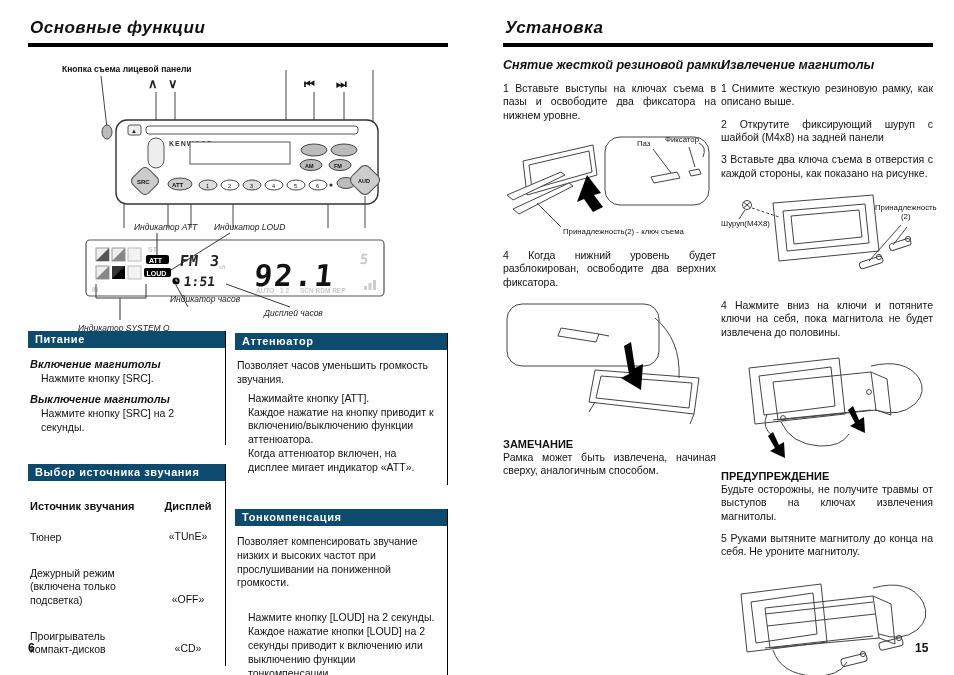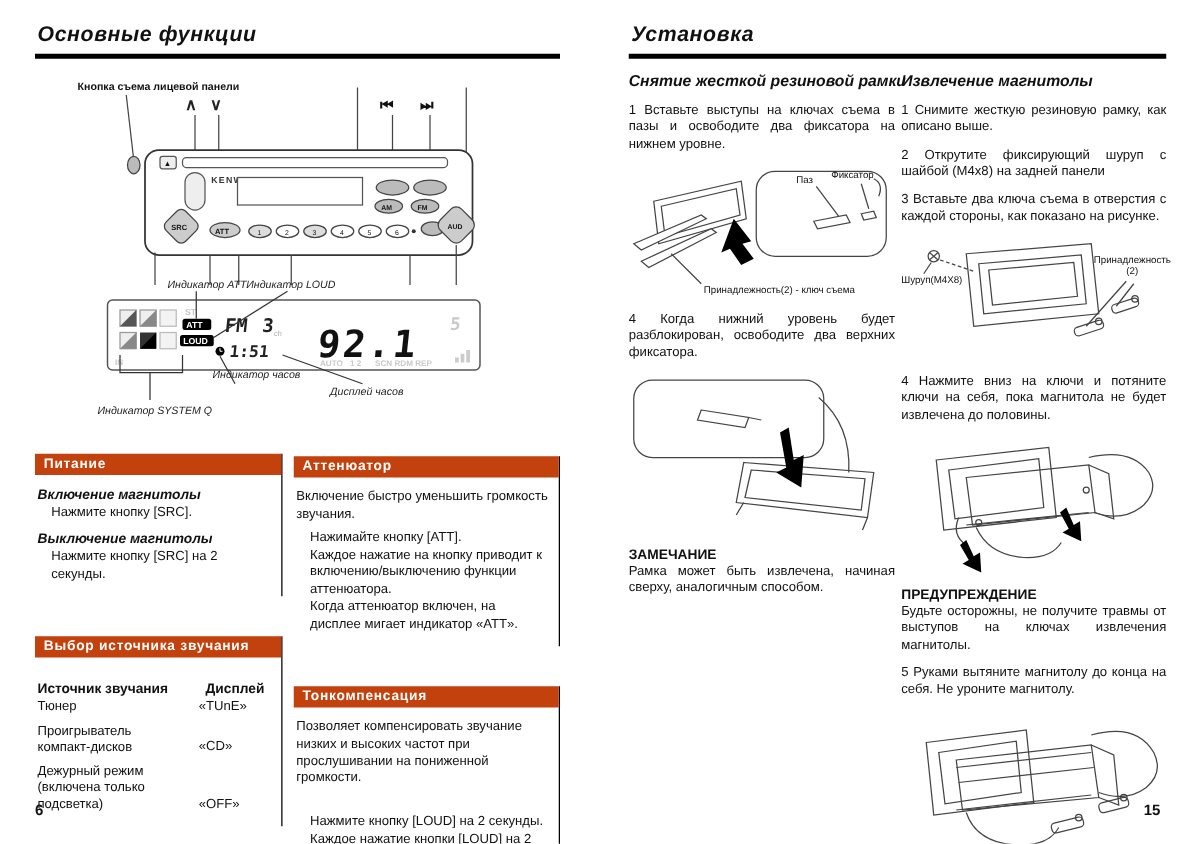--- a/index.html
+++ b/index.html
@@ -11,30 +11,30 @@
   .page-title{font-size:17px;font-weight:bold;font-style:italic;
        border-bottom:4px solid #000;padding:0 0 5px 2px;letter-spacing:.5px;}
   
   .fig{position:relative;}
   .fig svg{display:block;}
   .callout{position:absolute;font-size:8.5px;font-weight:bold;white-space:nowrap;}
   .dlabel{position:absolute;font-size:8.5px;font-style:italic;white-space:nowrap;color:#222;}
   
   .col{position:absolute;}
   .sec{border-right:1.7px solid #000;margin-bottom:19px;}
-  .sec .hdr{background:#c2410c;color:#fff;font-weight:bold;font-size:11px;
-       padding:2px 0 3px 7px;letter-spacing:.6px;margin-top:32px;}
+  .sec .hdr{background:#0c4a6e;color:#fff;font-weight:bold;font-size:11px;
+       padding:2px 0 3px 7px;letter-spacing:.6px;}
   .sec .bod{padding:9px 8px 10px 2px;font-size:10.5px;line-height:1.32;}
   .subh{font-weight:bold;font-style:italic;font-size:11px;margin-top:7px;}
   .subh:first-child{margin-top:0;}
   .ind{padding-left:11px;}
   .srcrow{display:flex;margin-top:6px;font-size:10.5px;}
   .srcrow:first-of-type{margin-top:8px;}
-  .srcrow .rl{flex:1;line-height:1.25;}
-  .srcrow .rv{width:58px;text-align:left;align-self:flex-end;}
+  .srcrow .rl{flex:1;line-height:1.25;margin-top:17px;}
+  .srcrow .rv{width:58px;text-align:center;align-self:flex-end;}
   .thead{display:flex;font-weight:bold;font-size:11px;margin-top:9px;}
   .thead .rl{flex:1;}
   .thead .rv{width:58px;text-align:center;}
   
   .rp-heading{font-size:12.6px;font-weight:bold;font-style:italic;
        white-space:nowrap;margin:14px 0 10px 0;}
   .rp p{font-size:10.5px;line-height:1.27;margin:0 0 9px 0;text-align:justify;}
   .rp .noteh{font-size:11px;font-weight:bold;margin:10px 0 1px 0;}
   .figlabel{font-size:7.8px;white-space:nowrap;position:absolute;}
   .pagenum{position:absolute;font-size:12px;font-weight:bold;}
@@ -112,21 +112,21 @@
         <line x1="163" y1="142" x2="163" y2="166"></line>
         <line x1="205" y1="142" x2="205" y2="166"></line>
         <line x1="300" y1="142" x2="300" y2="166"></line>
         <line x1="337" y1="134" x2="337" y2="166"></line>
       </g>
     </svg>
   </div>
 
   <div class="fig" style="position:absolute;left:50px;top:204px;width:320px;height:112px;">
     <span class="dlabel" style="left:56px;top:0;">Индикатор ATT</span>
-    <span class="dlabel" style="left:119px;top:0;">Индикатор LOUD</span>
+    <span class="dlabel" style="left:136px;top:0;">Индикатор LOUD</span>
     <span class="dlabel" style="left:92px;top:72px;">Индикатор часов</span>
     <span class="dlabel" style="left:186px;top:86px;">Дисплей часов</span>
     <span class="dlabel" style="left:0;top:101px;">Индикатор SYSTEM Q</span>
     <svg width="320" height="112" viewBox="0 0 320 112">
       <rect x="8" y="18" width="298" height="56" rx="4" fill="#fff" stroke="#555" stroke-width="1.2"></rect>
 
       <g>
         <rect x="18" y="26" width="13" height="13" fill="#eee" stroke="#999"></rect>
           <path d="M18,39 L31,26 L31,39 Z" fill="#555"></path>
         <rect x="34" y="26" width="13" height="13" fill="#eee" stroke="#999"></rect>
@@ -189,45 +189,45 @@
       <div class="bod">
         <div class="thead">
           <span class="rl">Источник звучания</span>
           <span class="rv">Дисплей</span>
         </div>
         <div class="srcrow" style="margin-top:1px;">
           <span class="rl">Тюнер</span>
           <span class="rv">«TUnE»</span>
         </div>
         <div class="srcrow">
+          <span class="rl"><span>Дежурный режим</span><br>
+          <span>(включена только подсветка)</span></span>
+          <span class="rv">«OFF»</span>
+        </div>
+        <div class="srcrow">
           <span class="rl"><span>Проигрыватель</span><br>
           <span>компакт-дисков</span></span>
           <span class="rv">«CD»</span>
         </div>
-        <div class="srcrow">
-          <span class="rl"><span>Дежурный режим</span><br>
-          <span>(включена только подсветка)</span></span>
-          <span class="rv">«OFF»</span>
-        </div>
       </div>
     </div>
     <div class="sec">
       <div class="hdr">Регулировка громкости</div>
       <div class="bod">
         <div class="subh">Увеличение громкости:</div>
 
       </div>
     </div>
   </div>
 
   <div class="col" style="left:207px;top:315px;width:213px;">
     <div class="sec" style="margin-bottom:24px;">
       <div class="hdr">Аттенюатор</div>
       <div class="bod">
-        <div>Включение быстро уменьшить громкость звучания.</div>
+        <div>Позволяет часов уменьшить громкость звучания.</div>
         <div class="ind" style="margin-top:5px;">Нажимайте кнопку [ATT].</div>
         <div class="ind">Каждое нажатие на кнопку приводит к включению/выключению функции аттенюатора.</div>
         <div class="ind">Когда аттенюатор включен, на дисплее мигает индикатор «ATT».</div>
       </div>
     </div>
     <div class="sec">
       <div class="hdr">Тонкомпенсация</div>
       <div class="bod">
         <div>Позволяет компенсировать звучание низких и высоких частот при прослушивании на пониженной громкости.</div>
         <div class="ind" style="margin-top:21px;">Нажмите кнопку [LOUD] на 2 секунды.</div>

